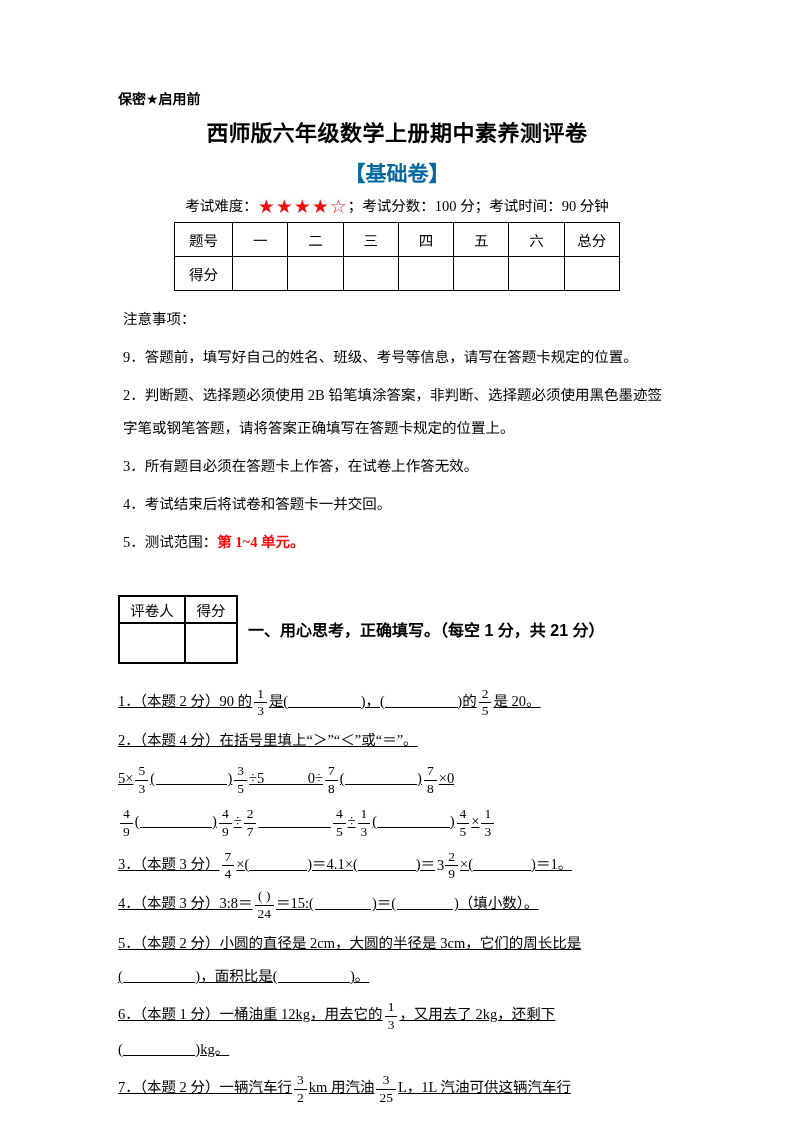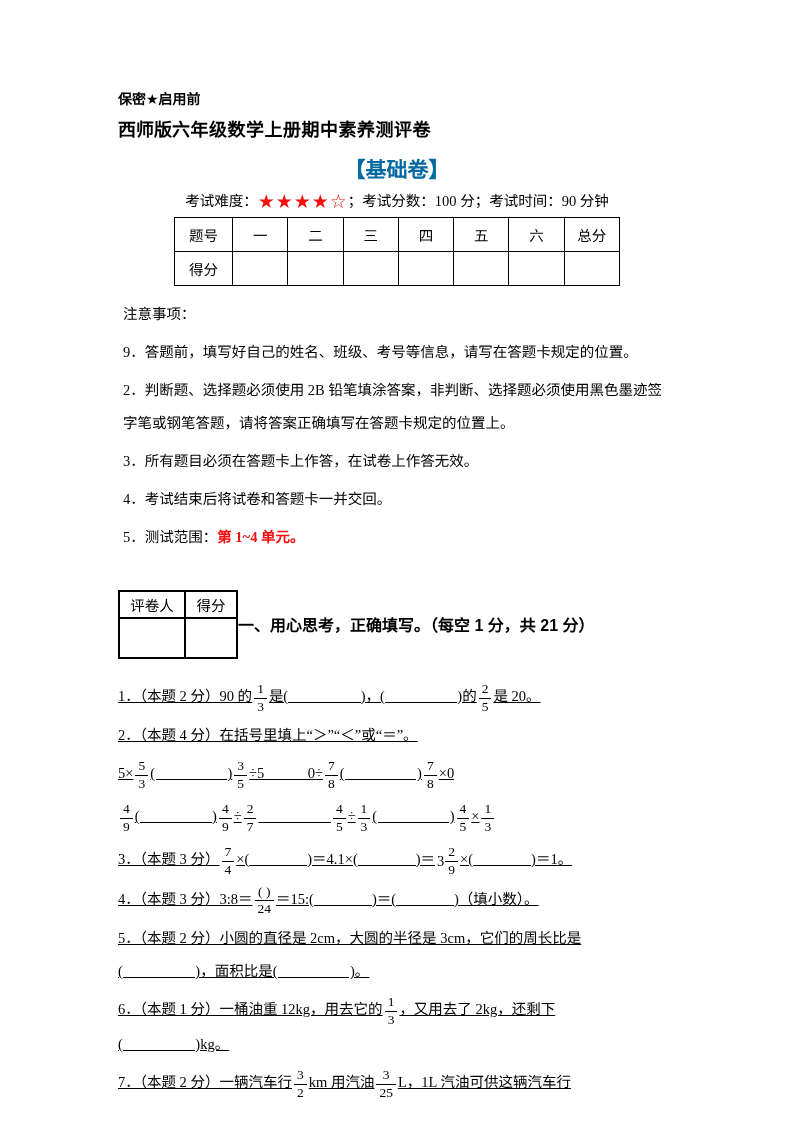--- a/index.html
+++ b/index.html
@@ -9,22 +9,22 @@
     font-size:14.5px;
   }
   .page{box-sizing:border-box;width:793px;height:1122px;padding:88px 117px 29px 118px;}
 
   
   .confidential{
     font-family:"Liberation Sans","DejaVu Sans",sans-serif;
     font-weight:700;font-size:14px;
   }
   .title{
-    margin:13px 0 0;text-align:left;font-size:18px;line-height:1.2;
-    font-family:Liberation Mono, monospace;font-weight:700;
+    margin:13px 0 0;text-align:center;font-size:22px;line-height:1.2;
+    font-family:Liberation Serif, serif;font-weight:700;
   }
   .title .heavy{font-weight:900;letter-spacing:.5px;}
   .subtitle{
     margin:14px 0 0;text-align:center;font-size:21px;line-height:1.2;
     font-family:"Liberation Sans","DejaVu Sans",sans-serif;font-weight:900;
   }
   .red{color:#0369a1;}
   .meta{margin:7px 0 0;text-align:center;font-size:14.5px;white-space:nowrap;}
   .stars{color:#f40e0e;font-size:19px;letter-spacing:1px;vertical-align:-2px;
          font-family:"DejaVu Sans","Liberation Sans",sans-serif;}
@@ -48,21 +48,21 @@
   .grader-table{table-layout:fixed;}
   .grader-table td{
     border:2px solid #000;text-align:center;vertical-align:middle;
     font-size:14.5px;padding:0 6px;
   }
   .grader-table .hdr td{height:25px;margin-top:28px;}
   .grader-table .blank td{height:38px;}
   .grader-table td.c1{width:52px;}
   .grader-table td.c2{width:38px;}
   .section-heading{
-    margin-left:0;font-family:"Liberation Sans","DejaVu Sans",sans-serif;
+    margin-left:10px;font-family:"Liberation Sans","DejaVu Sans",sans-serif;
     font-weight:700;font-size:16px;
   }
 
   
   .questions{margin-top:21px;text-decoration:underline;}
   .q-line{margin:0 0 5px;line-height:33px;white-space:pre-wrap;}
   .q-line.math-row{margin-bottom:8px;}
 
   
   .mathgrp{display:inline-block;vertical-align:middle;white-space:nowrap;margin:0 2px;}

